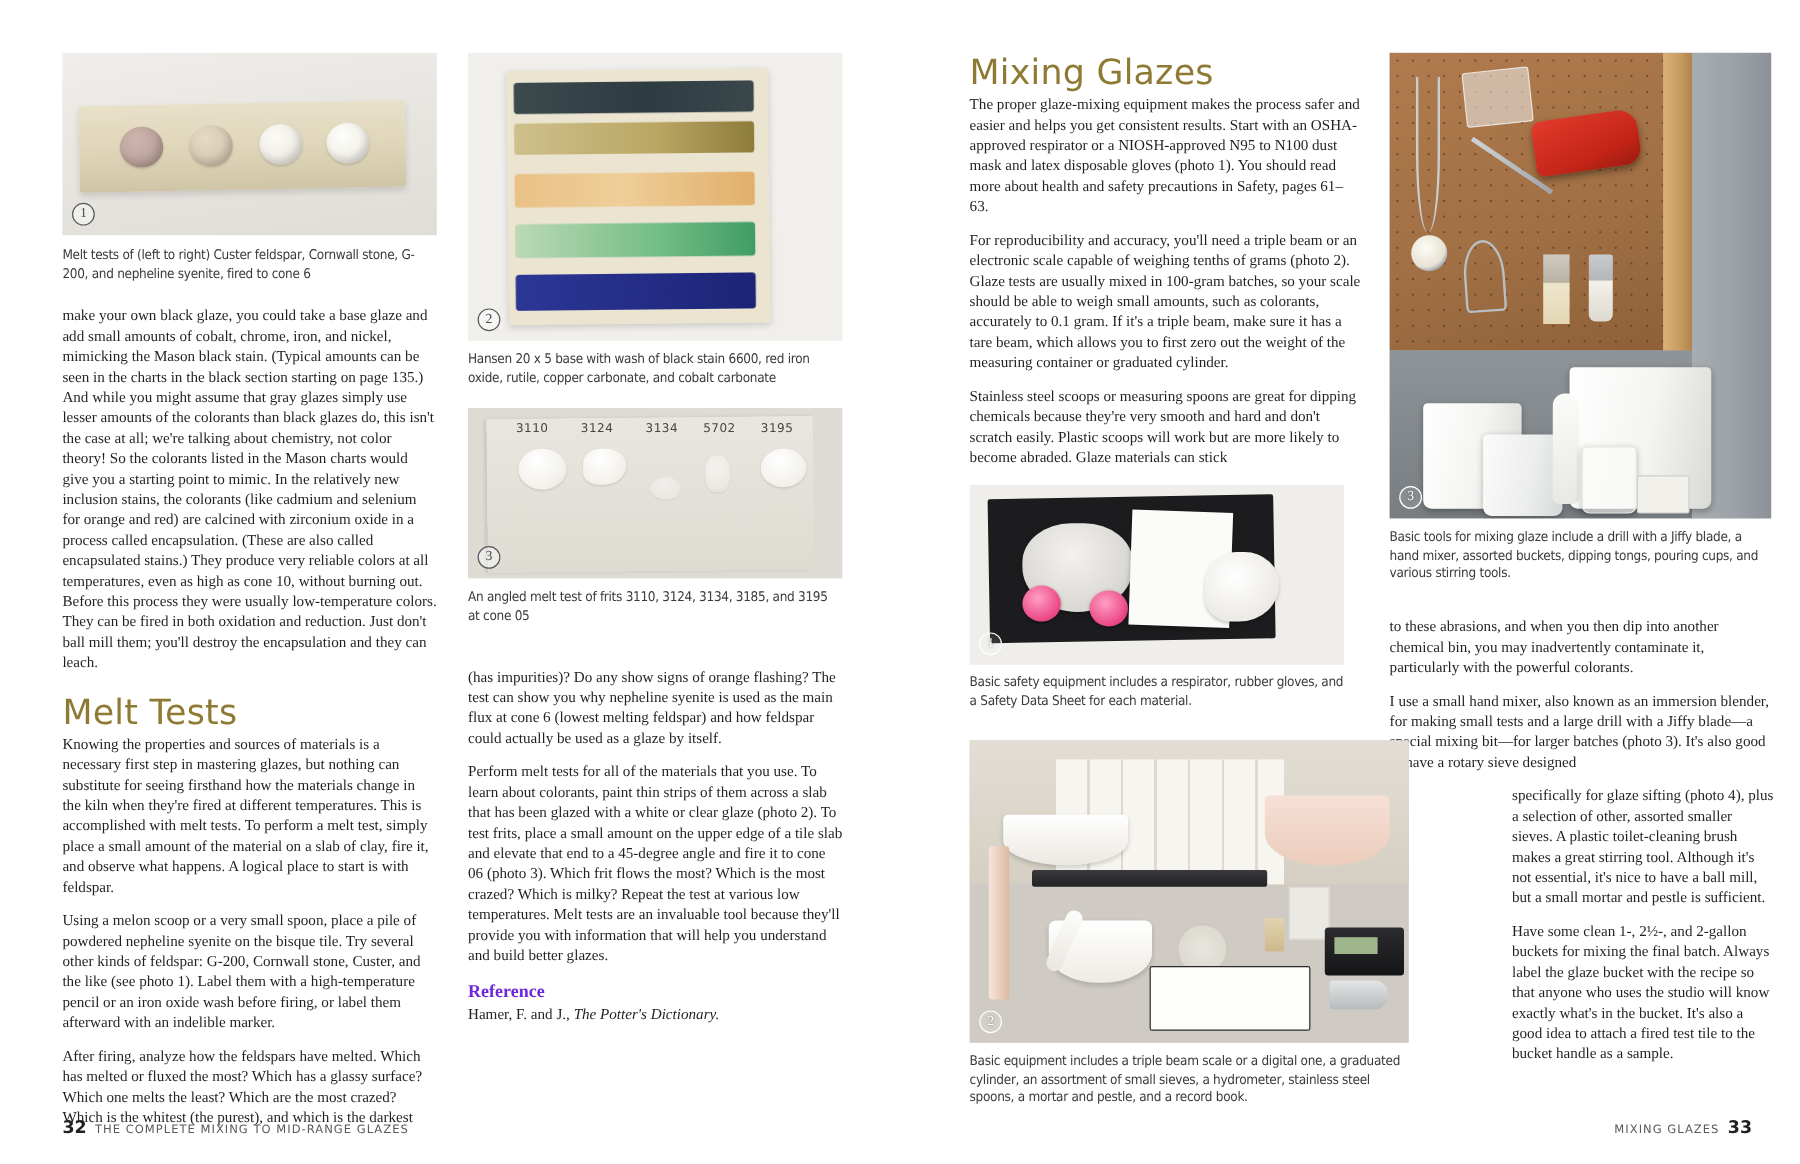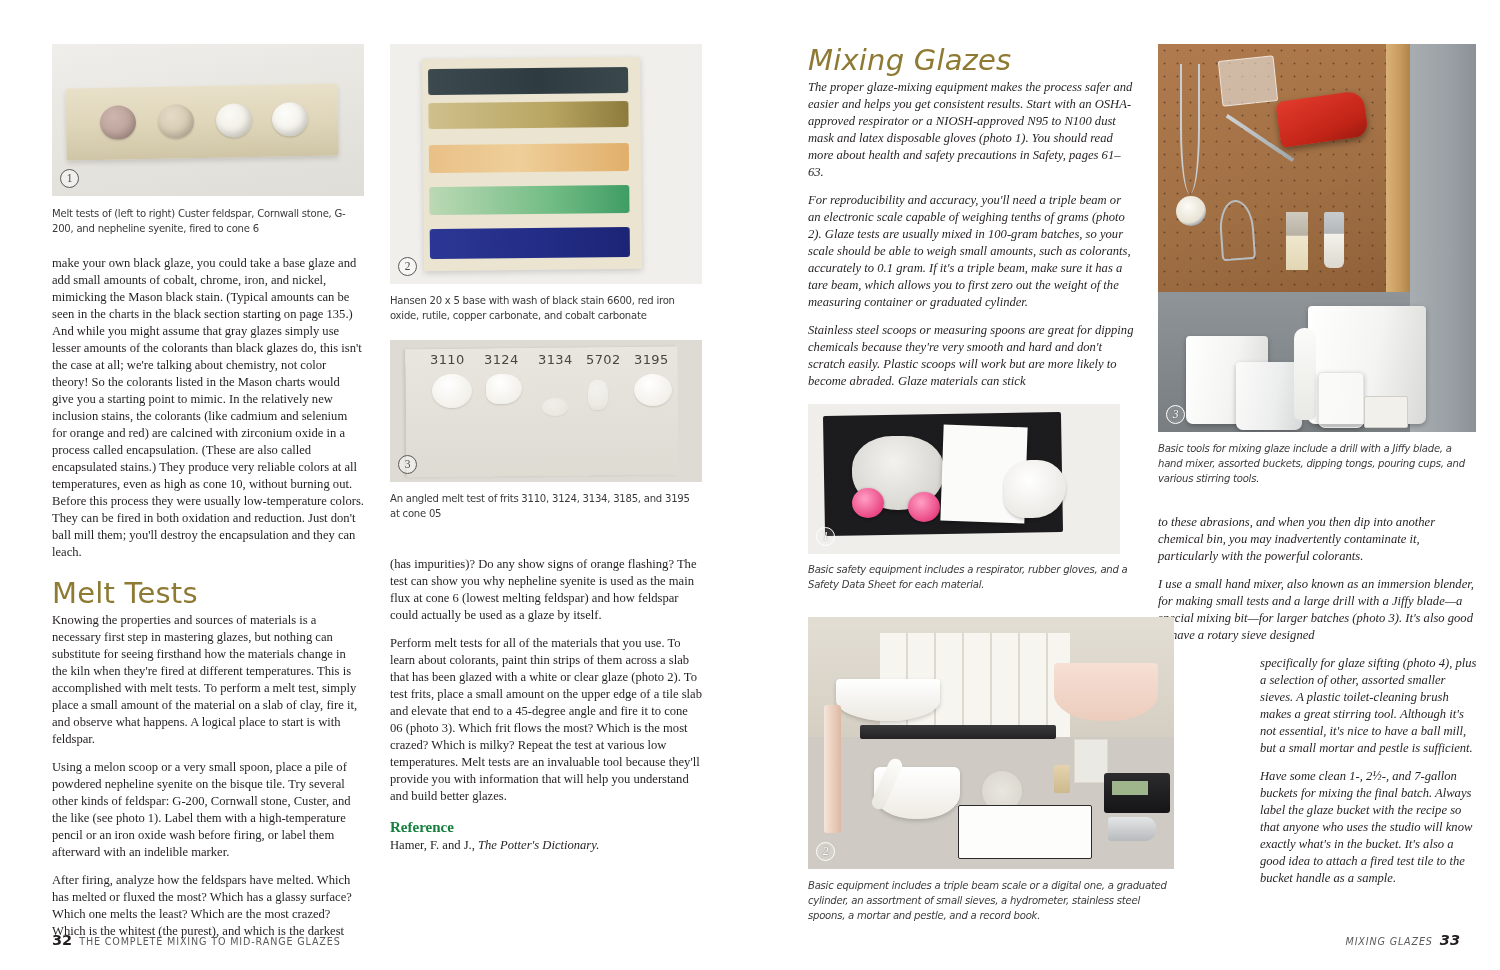--- a/index.html
+++ b/index.html
@@ -5,40 +5,40 @@
   * { box-sizing: border-box; margin: 0; padding: 0; }
   body {
     width: 1500px; height: 970px;
     background: #ffffff;
     font-family: "Liberation Serif", serif;
     overflow: hidden;
   }
   .spread { position: relative; width: 1500px; height: 970px; display: flex; }
   .page { position: relative; width: 750px; height: 970px; background: #fff; }
   .page-left  { padding: 44px 48px 0 52px; }
-  .page-right { padding: 44px 40px 12px 58px; font-style: italic; }
+  .page-right { padding: 44px 40px 12px 58px; }
 
   
   .body-col { font-size: 12.6px; line-height: 17.0px; color: #231f20; text-align: left; }
   .body-col p { margin-bottom: 11px; }
   .caption {
     font-family: "DejaVu Sans", sans-serif;
     font-size: 10.1px; line-height: 13.6px; color: #3a3a3a;
     letter-spacing: -0.25px;
     transform: scaleY(1.1); transform-origin: top left;
   }
   h2.section {
     font-family: "DejaVu Sans", sans-serif;
     font-weight: 400;
     font-size: 29px; line-height: 32px;
     color: #8f7a34; letter-spacing: 0.2px;
     margin-bottom: 3px;
   }
   h3.subhead {
-    font-size: 15px; font-weight: 700; color: #15803d;
+    font-size: 15px; font-weight: 700; color: #6d28d9;
     margin-top: 14px; margin-bottom: 1px;
   }
   .ital { font-style: italic; }
 
   
   .cols2 { display: flex; gap: 26px; }
   .col { width: 312px; }
 
   
   .photo { position: relative; overflow: hidden; background: #d8d6d1; }
@@ -81,21 +81,21 @@
   .p2 .s3 { top: 86px; height:28px; background:linear-gradient(90deg,#e9bb7b,#f0cb90 45%,#e0a659); opacity:.85;}
   .p2 .s4 { top:128px; height:28px; background:linear-gradient(90deg,#bcd9b4,#73bd86 60%,#3f9d64); }
   .p2 .s5 { top:170px; height:30px; background:linear-gradient(90deg,#2c3795,#232d86 55%,#1b2475); }
 
   
   .p3 { width: 312px; height: 142px; background:#dedbd4; }
   .p3 .slab { position:absolute; left:16px; top:8px; width:272px; height:128px;
               background: linear-gradient(180deg,#e9e6df 0%, #dedbd3 100%);
               transform: rotate(-0.6deg); box-shadow: -2px 0 3px rgba(0,0,0,.10);}
   .p3 .lbl { position:absolute; top:12px; font-family:"DejaVu Sans", sans-serif;
-             font-size:13px; color:#4a453d; letter-spacing:.4px; }
+             font-size:10px; color:#4a453d; letter-spacing:.4px; }
   .p3 .drip { position:absolute; border-radius:50%;
               background: radial-gradient(circle at 40% 30%, #ffffff, #f2f0ea 70%, #dedbd2);
               box-shadow: 0 1px 2px rgba(0,0,0,.13); }
 
   
   .p4 { width: 312px; height: 150px; background:#efeeeb; }
   .p4 .mat { position:absolute; left:16px; top:10px; width:238px; height:120px;
              background:#1c1c1e; border-radius:2px; transform: rotate(-1deg); }
   .p4 .resp { position:absolute; left:44px; top:32px; width:92px; height:74px;
               background: radial-gradient(circle at 45% 35%, #f3f2ef, #d9d7d2 70%, #b8b5ae);
@@ -353,21 +353,21 @@
         </div>
         <div class="caption" style="width:318px;margin-top:9px">Basic tools for mixing glaze include a drill with a Jiffy blade, a hand mixer, assorted buckets, dipping tongs, pouring cups, and various stirring tools.</div>
 
         <div class="body-col" style="margin-top:32px">
           <p>to these abrasions, and when you then dip into another chemical bin, you may inadvertently contaminate it, particularly with the powerful colorants.</p>
           <p>I use a small hand mixer, also known as an immersion blender, for making small tests and a large drill with a Jiffy blade—a special mixing bit—for larger batches (photo 3). It's also good to have a rotary sieve designed</p>
         </div>
 
         <div class="body-col" style="margin-top:2px;width:218px;margin-left:102px">
           <p>specifically for glaze sifting (photo 4), plus a selection of other, assorted smaller sieves. A plastic toilet-cleaning brush makes a great stirring tool. Although it's not essential, it's nice to have a ball mill, but a small mortar and pestle is sufficient.</p>
-          <p>Have some clean 1-, 2½-, and 7-gallon buckets for mixing the final batch. Always label the glaze bucket with the recipe so that anyone who uses the studio will know exactly what's in the bucket. It's also a good idea to attach a fired test tile to the bucket handle as a sample.</p>
+          <p>Have some clean 1-, 2½-, and 2-gallon buckets for mixing the final batch. Always label the glaze bucket with the recipe so that anyone who uses the studio will know exactly what's in the bucket. It's also a good idea to attach a fired test tile to the bucket handle as a sample.</p>
         </div>
       </div>
     </div>
 
     <div class="footer footer-right">
       <span>MIXING GLAZES</span>
       <span class="folio">33</span>
     </div>
   </div>
 

